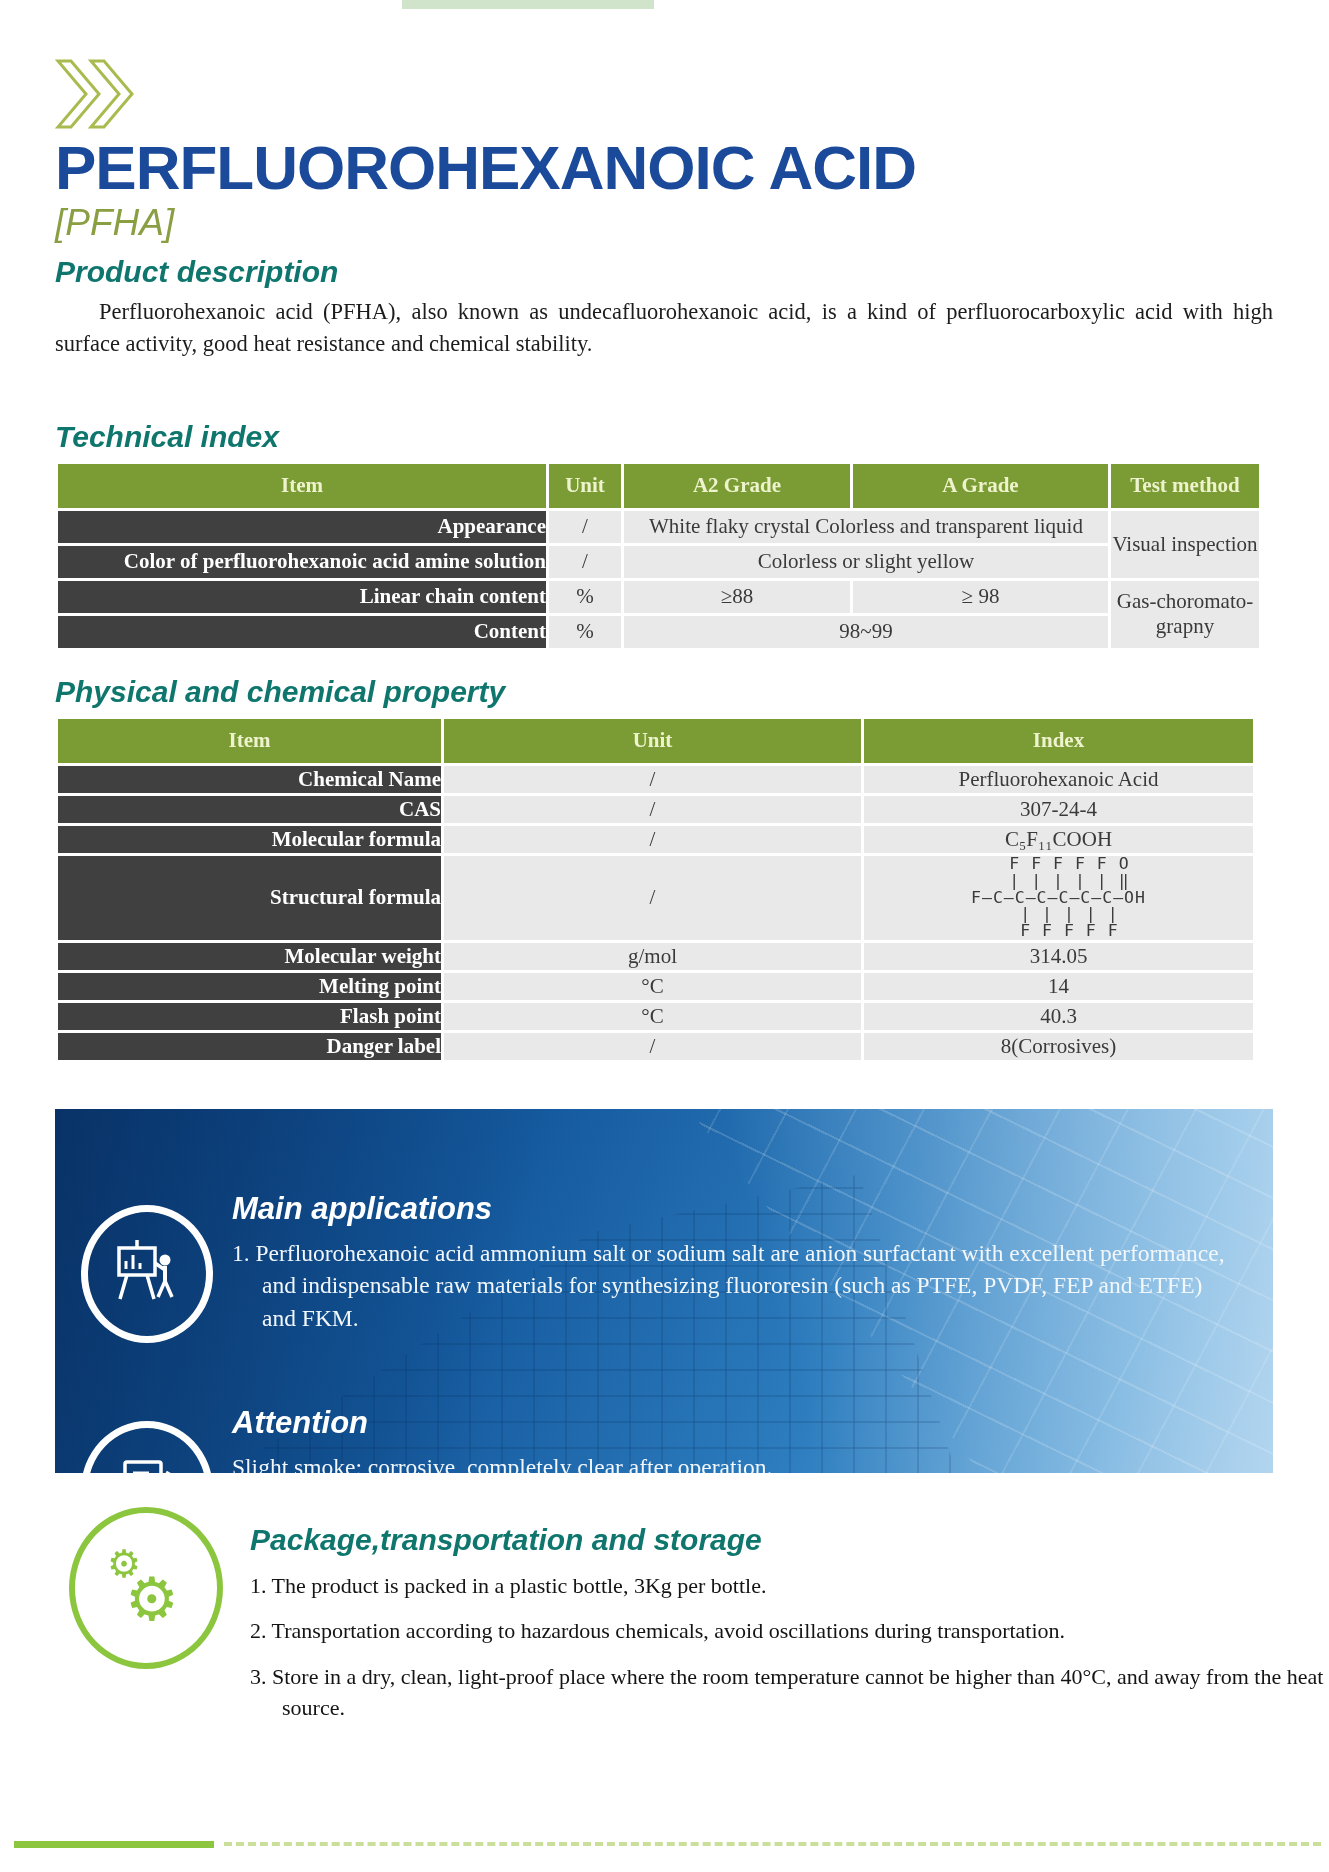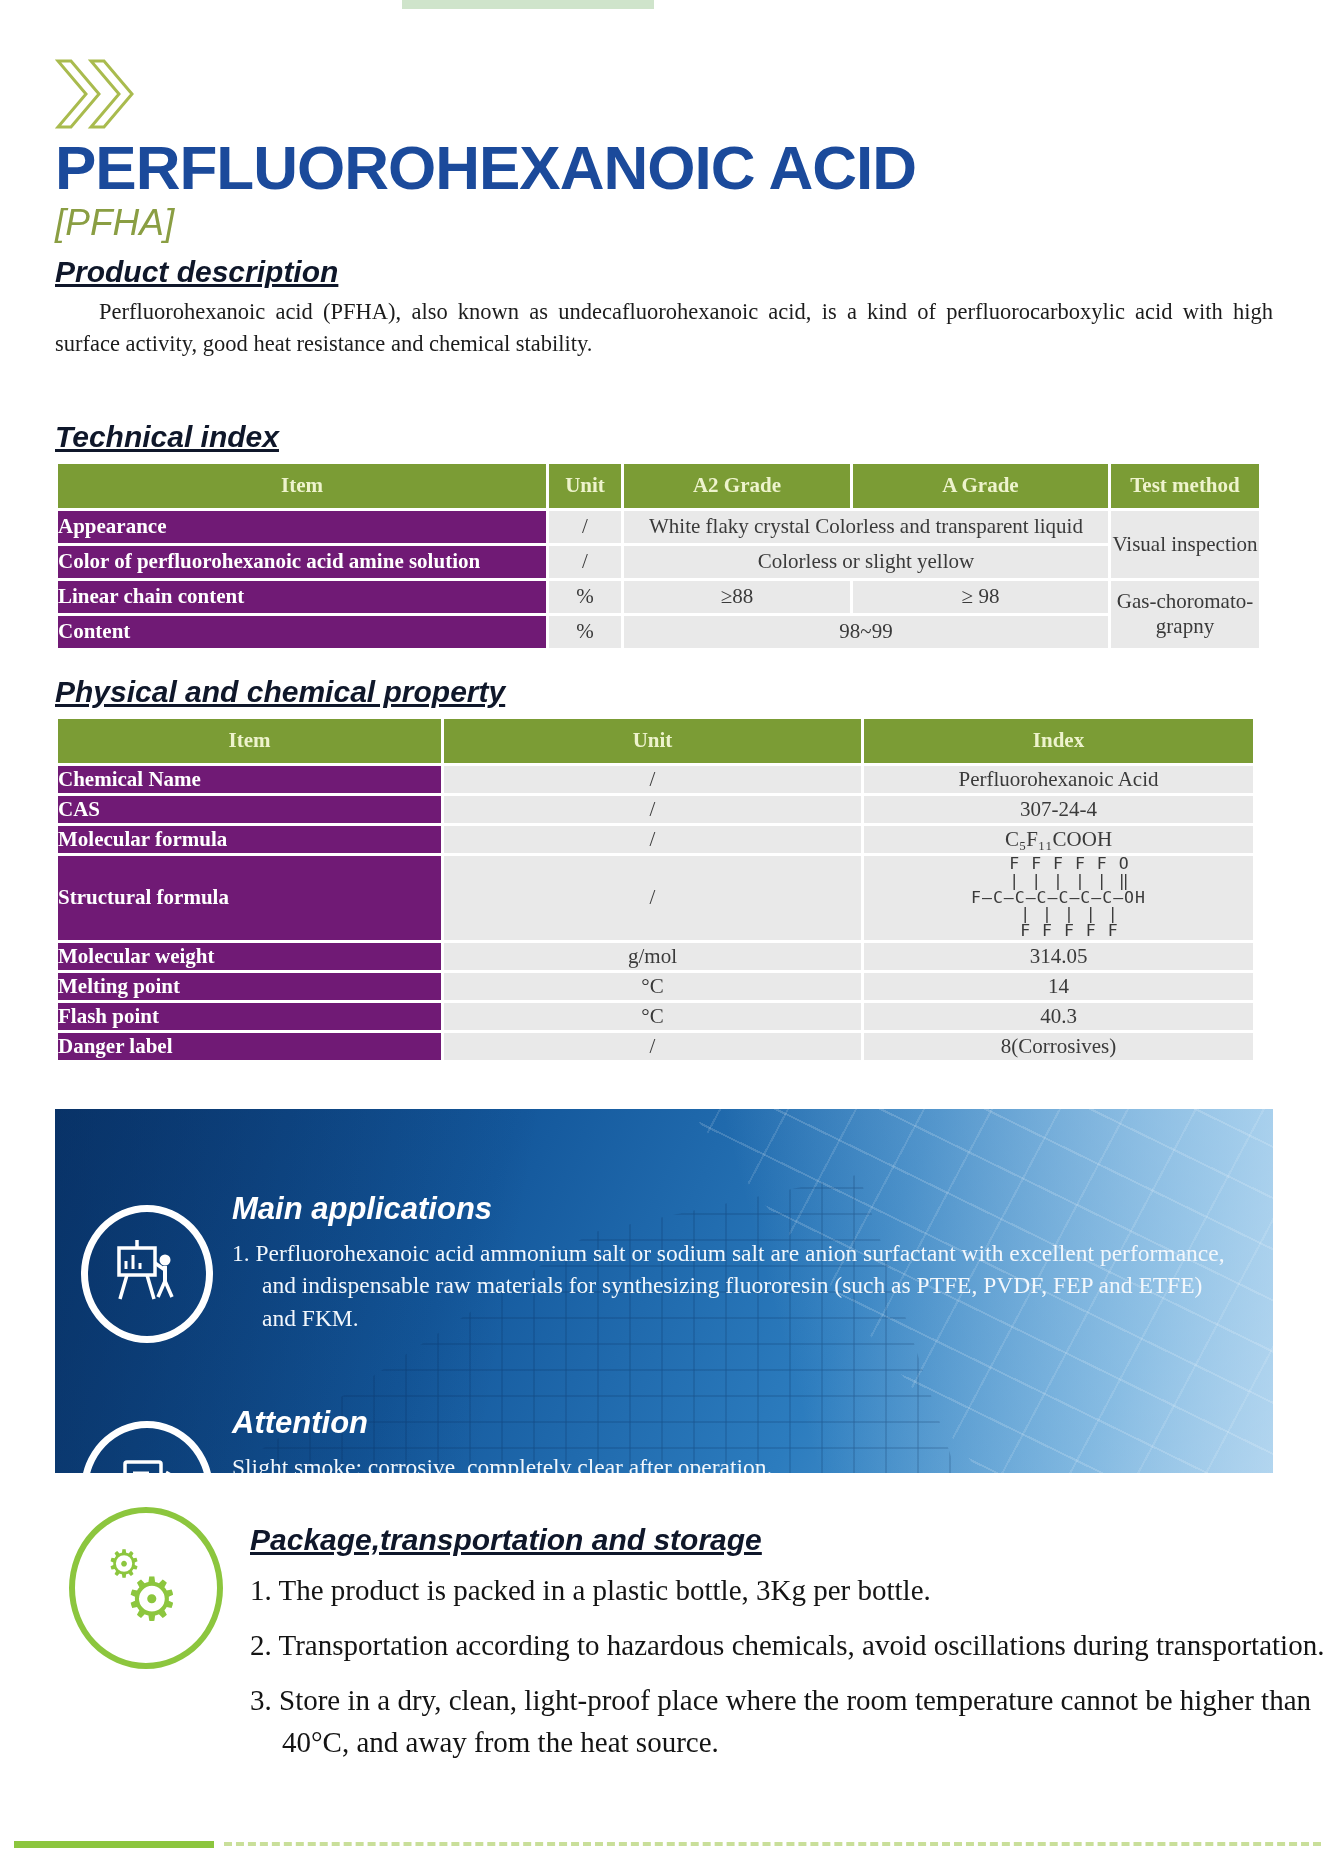--- a/index.html
+++ b/index.html
@@ -8,31 +8,31 @@
   .page { position:relative; width:1329px; height:1872px; background:#fff; }
   .top-strip { position:absolute; left:402px; top:0; width:252px; height:9px; background:#cfe4cb; }
 
   .content { position:relative; padding:56px 54px 0 55px; }
 
   
   .chevrons { display:block; margin:2px 0 6px 0; }
   .title { font-family:"Liberation Sans", sans-serif; font-weight:bold; font-size:62px; color:#1b4a9b; line-height:1.04; letter-spacing:-1px; }
   .subtitle { font-family:"Liberation Sans", sans-serif; font-style:italic; font-size:37px; color:#8a9e43; line-height:1.15; margin-top:2px; }
 
-  .gh { font-family:"Liberation Sans", sans-serif; font-style:italic; font-weight:bold; font-size:30px; color:#0f172a; line-height:1.1;text-decoration:underline; }
+  .gh { font-family:"Liberation Sans", sans-serif; font-style:italic; font-weight:bold; font-size:30px; color:#0f766e; line-height:1.1; }
   .desc-text { font-size:22.5px; color:#1c1c1c; line-height:1.42; text-align:justify; text-indent:44px; margin-top:8px; width:1218px; }
 
   .sec-tech { margin-top:60px; }
   .sec-phys { margin-top:24px; }
 
   
   table { border-collapse:separate; border-spacing:3px; table-layout:fixed; margin-top:8px; }
   .tbl { width:1201px; font-size:21px; }
   .tbl th { background:#7b9c35; color:#eef3cd; font-weight:bold; height:44px; text-align:center; }
-  td.item { background:#701a75; color:#ffffff; font-weight:bold; text-align:left; height:32px; }
+  td.item { background:#404040; color:#ffffff; font-weight:bold; text-align:right; height:32px; }
   td.val { background:#e9e9e9; color:#3a3a3a; text-align:center; height:32px; }
   .tech col.c-item { width:488px; } .tech col.c-unit { width:72px; }
   .tech col.c-a2 { width:226px; } .tech col.c-a { width:255px; } .tech col.c-test { width:148px; }
   .phys col.p-item { width:383px; } .phys col.p-unit { width:417px; } .phys col.p-index { width:389px; }
   .phys td.item, .phys td.val { height:27px; }
   td.sf-cell { height:100px; }
   .sf-line { font-family:"DejaVu Sans Mono", monospace; font-size:16.5px; line-height:1.02; white-space:pre; letter-spacing:1px; color:#3a3a3a; }
 
   
   .hero { position:relative; width:1218px; height:364px; margin:46px 0 0 0; overflow:hidden;
@@ -61,21 +61,21 @@
   .hero-p { font-size:23.5px; line-height:1.4; color:#f2f7fc; }
 
   
   .package { position:relative; margin-top:14px; padding:36px 0 0 195px; min-height:230px; }
   .pkg-circle { position:absolute; left:14px; top:20px; width:154px; height:162px; border:6px solid #8cc63e; border-radius:50%;
     display:flex; align-items:center; justify-content:center; }
   .gear-wrap { position:relative; width:90px; height:90px; }
   .gear { position:absolute; font-family:"DejaVu Sans", sans-serif; color:#8cc63e; line-height:1; }
   .gear-small { font-size:38px; left:6px; top:2px; }
   .gear-big { font-size:60px; left:24px; top:26px; }
-  .pkg-li { font-size:29px; line-height:1.42; padding-left:32px; text-indent:-32px; color:#141414; width:1080px; margin-top:14px; }
+  .pkg-li { font-size:22px; line-height:1.42; padding-left:32px; text-indent:-32px; color:#141414; width:1080px; margin-top:14px; }
   .pkg-head { margin-bottom:10px; }
 
   
   .rule-solid { position:absolute; left:14px; top:1841px; width:200px; height:7px; background:#8cc63e; }
   .rule-dashed { position:absolute; left:224px; right:8px; top:1842px; border-top:4px dashed #c9df9a; }
 
   .icon-svg { display:block; }
 </style>
 </head>
 <body>

